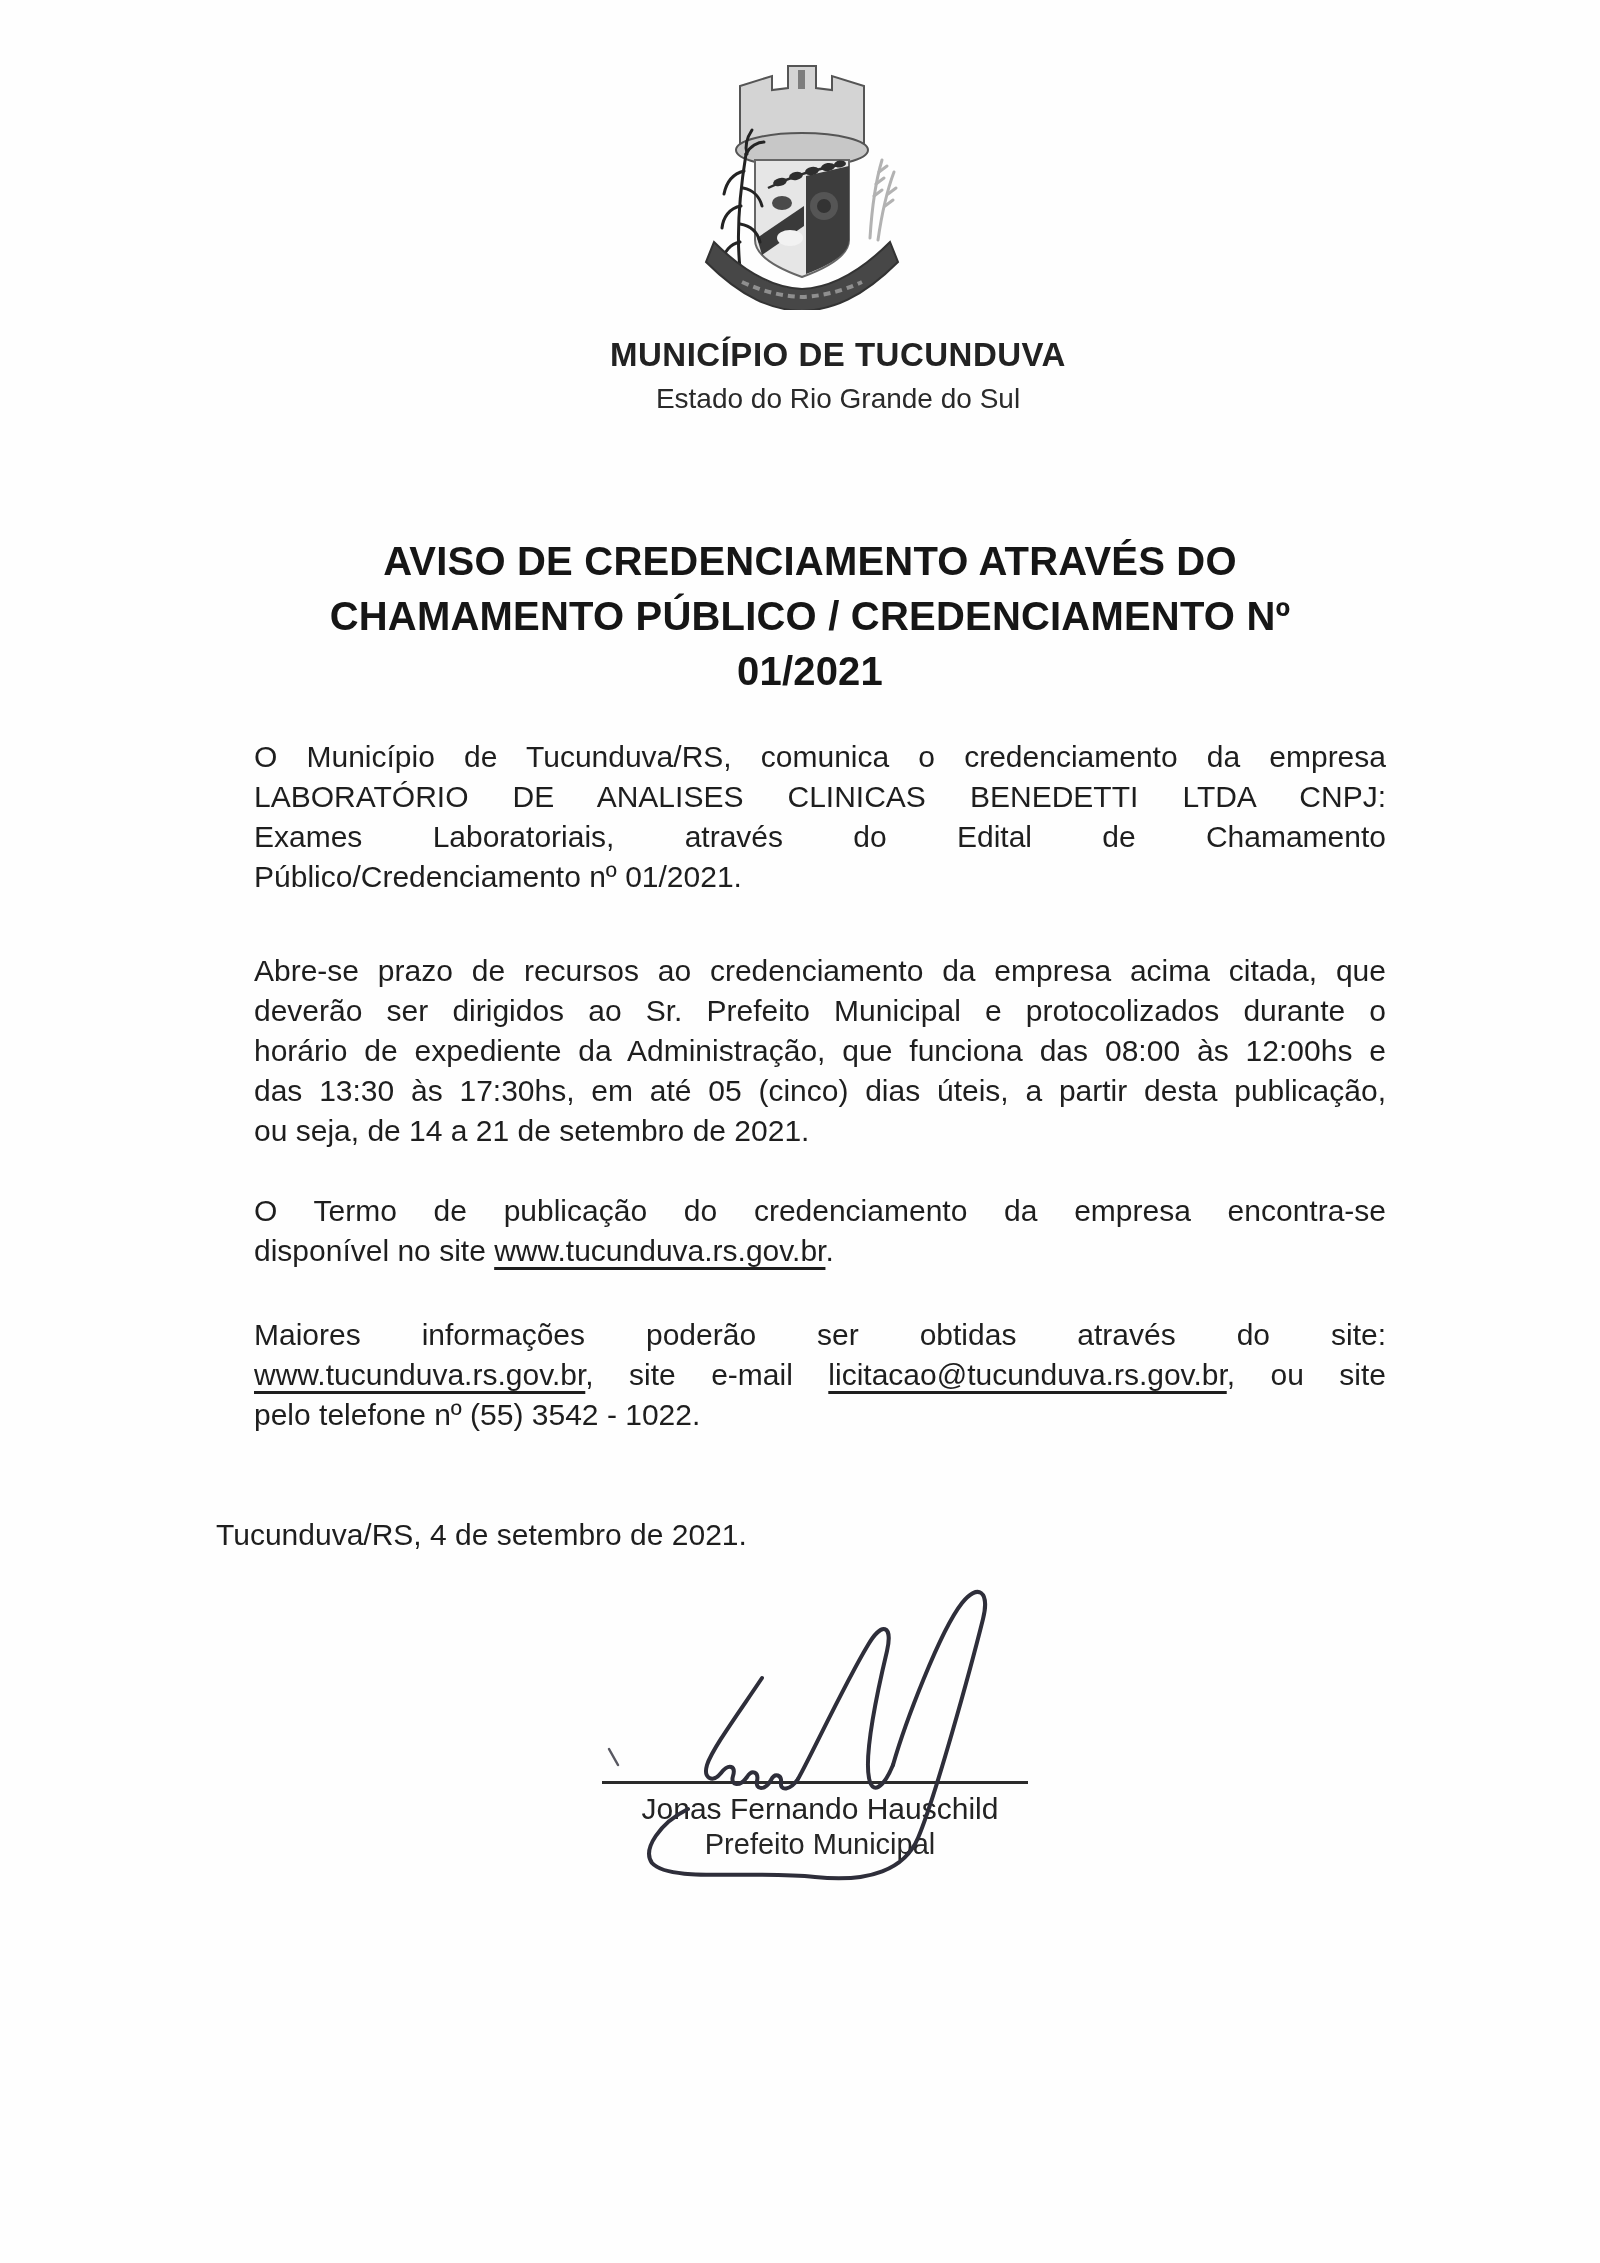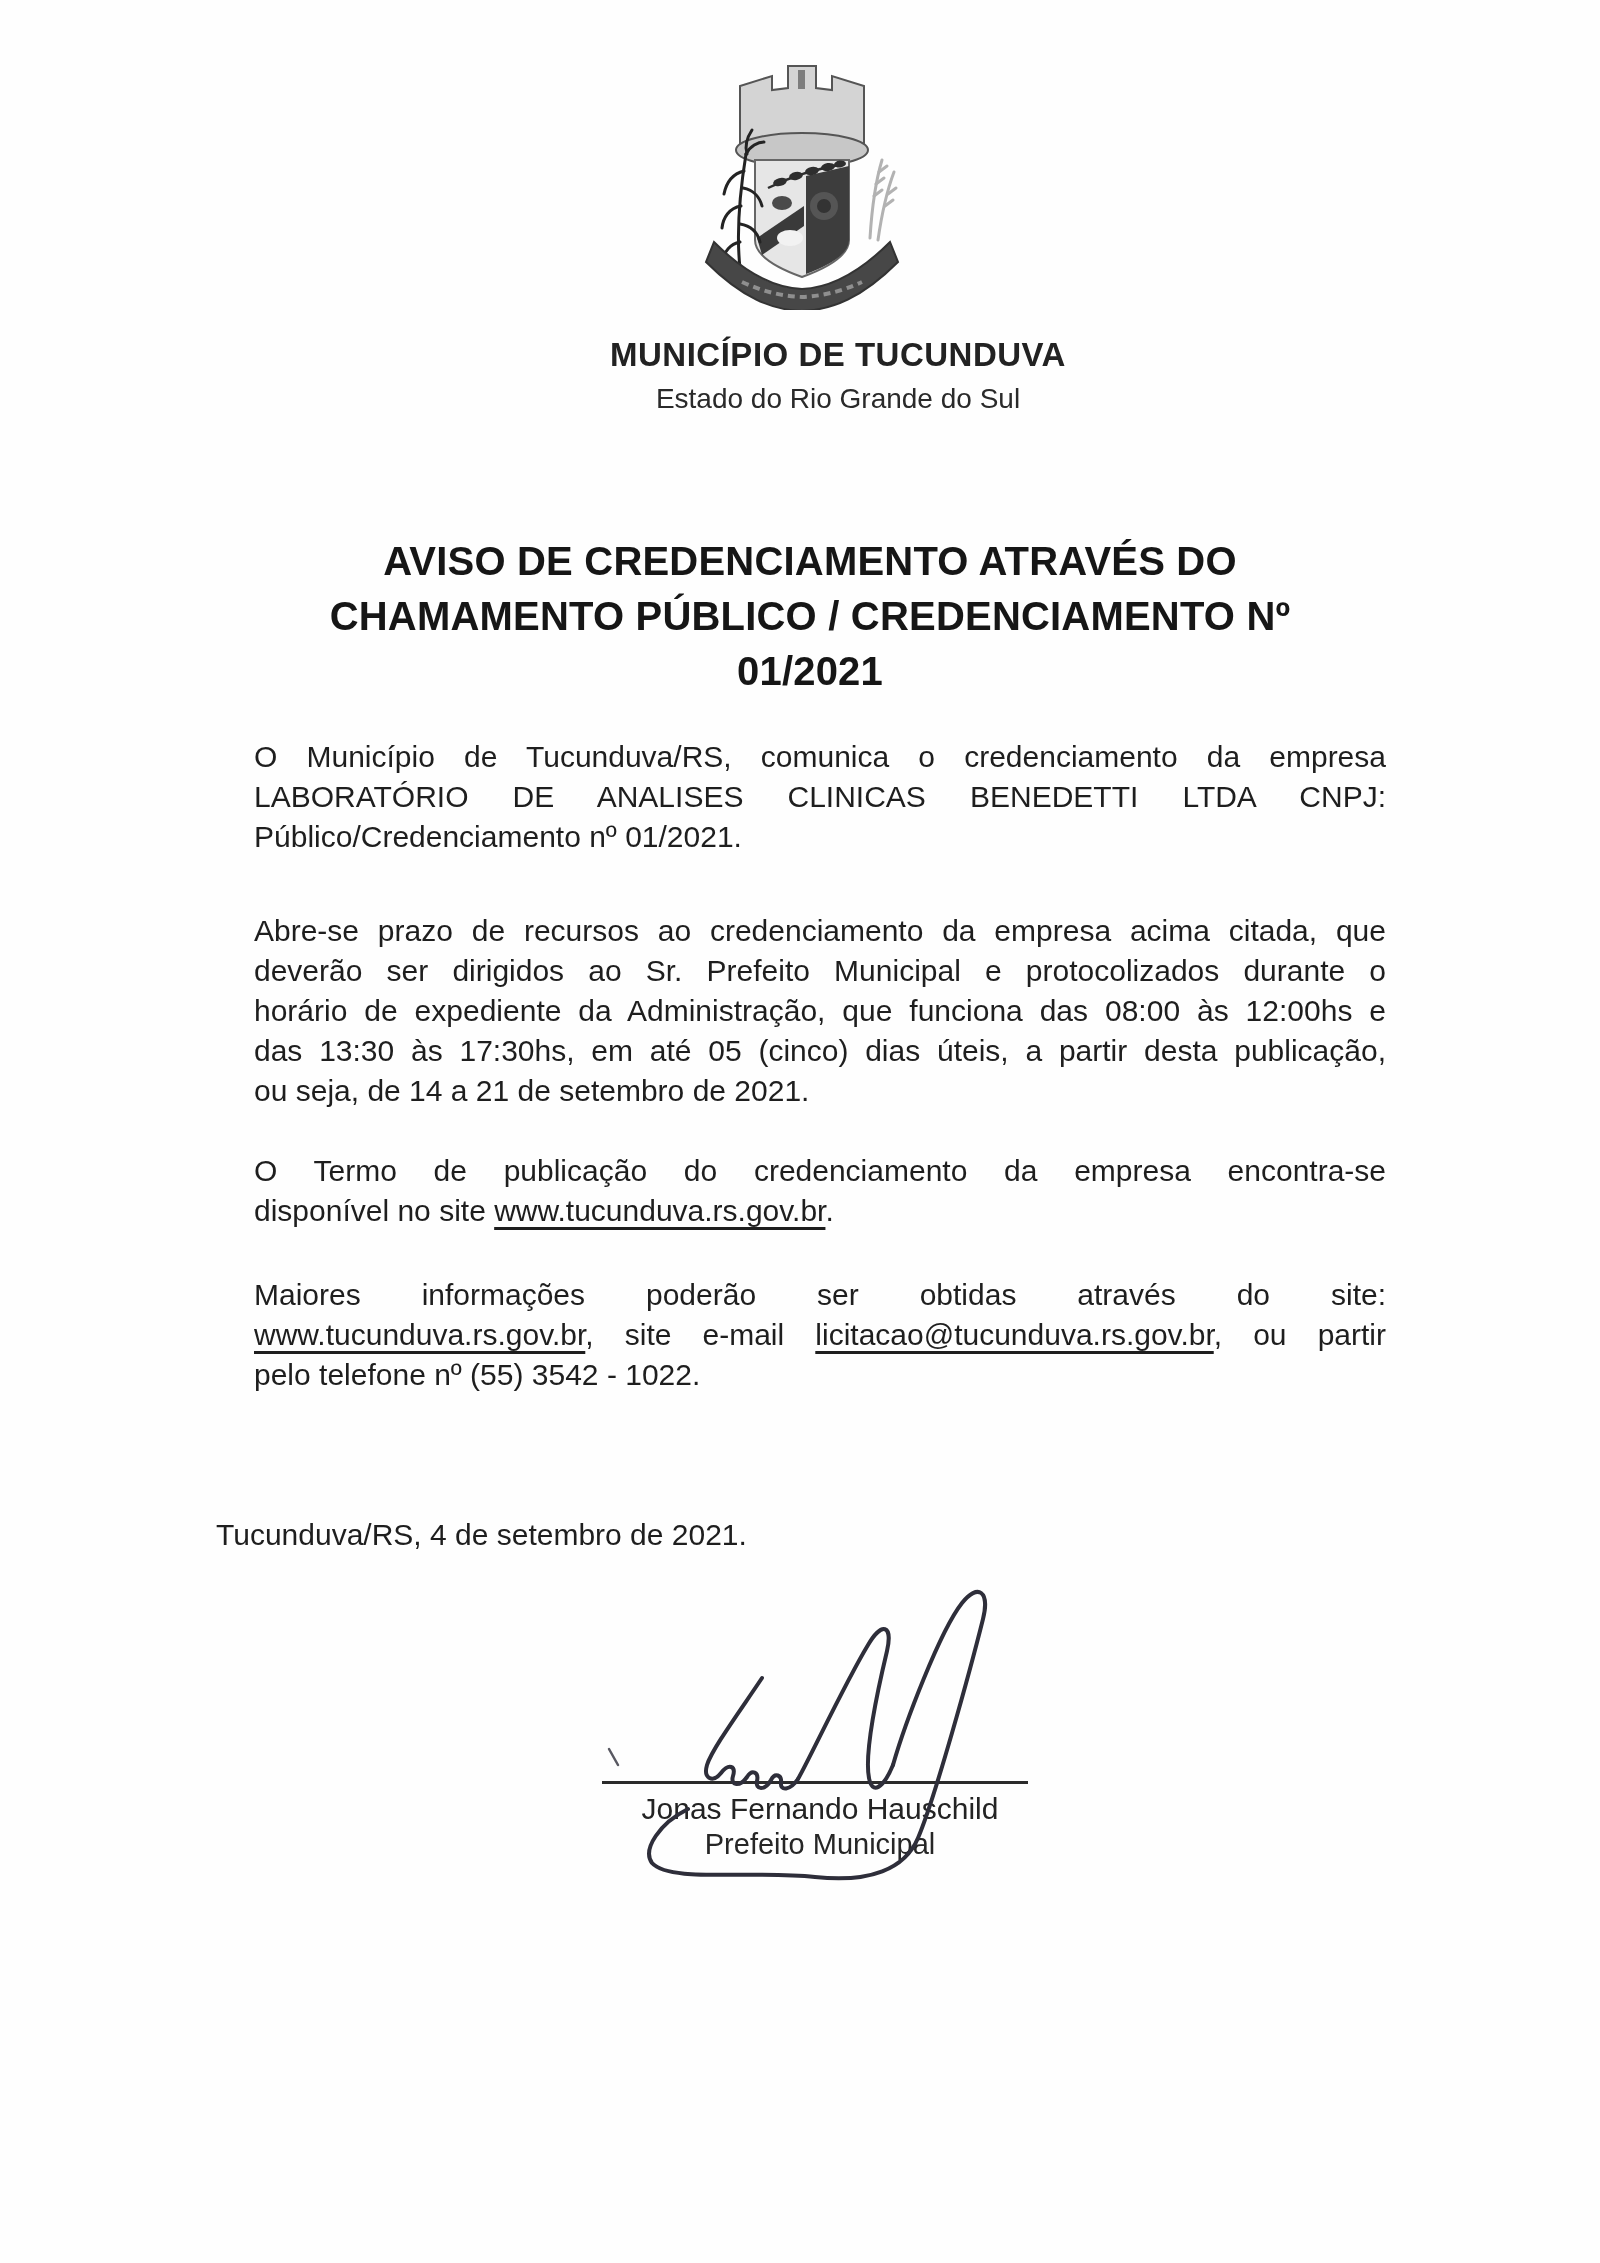--- a/index.html
+++ b/index.html
@@ -122,36 +122,37 @@
   <div class="doc-title">
       <div>AVISO DE CREDENCIAMENTO ATRAVÉS DO</div>
       <div>CHAMAMENTO PÚBLICO / CREDENCIAMENTO Nº</div>
       <div>01/2021</div>
     </div>
 
   <div class="body-block">
       <div class="para mb-lg">
         <div class="line just"><span class="">O Município de Tucunduva/RS, comunica o credenciamento da empresa</span></div>
         <div class="line just"><span class="">LABORATÓRIO DE ANALISES CLINICAS BENEDETTI LTDA CNPJ:</span></div>
+        <div class="line just"><span class="">Exames Laboratoriais, através do Edital de Chamamento</span></div>
         <div class="line"><span class="">Público/Credenciamento nº 01/2021.</span></div>
       </div>
       <div class="para mb-md">
         <div class="line just"><span class="">Abre-se prazo de recursos ao credenciamento da empresa acima citada, que</span></div>
         <div class="line just"><span class="">deverão ser dirigidos ao Sr. Prefeito Municipal e protocolizados durante o</span></div>
         <div class="line just"><span class="">horário de expediente da Administração, que funciona das 08:00 às 12:00hs e</span></div>
         <div class="line just"><span class="">das 13:30 às 17:30hs, em até 05 (cinco) dias úteis, a partir desta publicação,</span></div>
         <div class="line"><span class="">ou seja, de 14 a 21 de setembro de 2021.</span></div>
       </div>
       <div class="para mb-sm">
         <div class="line just"><span class="">O Termo de publicação do credenciamento da empresa encontra-se</span></div>
         <div class="line"><span class="">disponível no site </span><span class="u">www.tucunduva.rs.gov.br</span><span class="">.</span></div>
       </div>
       <div class="para mb-sm">
         <div class="line just"><span class="">Maiores informações poderão ser obtidas através do site:</span></div>
-        <div class="line just"><span class="u">www.tucunduva.rs.gov.br</span><span class="">, site e-mail </span><span class="u">licitacao@tucunduva.rs.gov.br</span><span class="">, ou partir</span></div>
+        <div class="line just"><span class="u">www.tucunduva.rs.gov.br</span><span class="">, site e-mail </span><span class="u">licitacao@tucunduva.rs.gov.br</span><span class="">, ou site</span></div>
         <div class="line"><span class="">pelo telefone nº (55) 3542 - 1022.</span></div>
       </div>
     </div>
 
   <div class="date-line">Tucunduva/RS, 4 de setembro de 2021.</div>
 
   <div class="sig-rule"></div>
 
   <svg class="sig-svg" viewBox="0 0 440 332" xmlns="http://www.w3.org/2000/svg">
     <g fill="none" stroke="#2e2e3a" stroke-width="4" stroke-linecap="round" stroke-linejoin="round">

